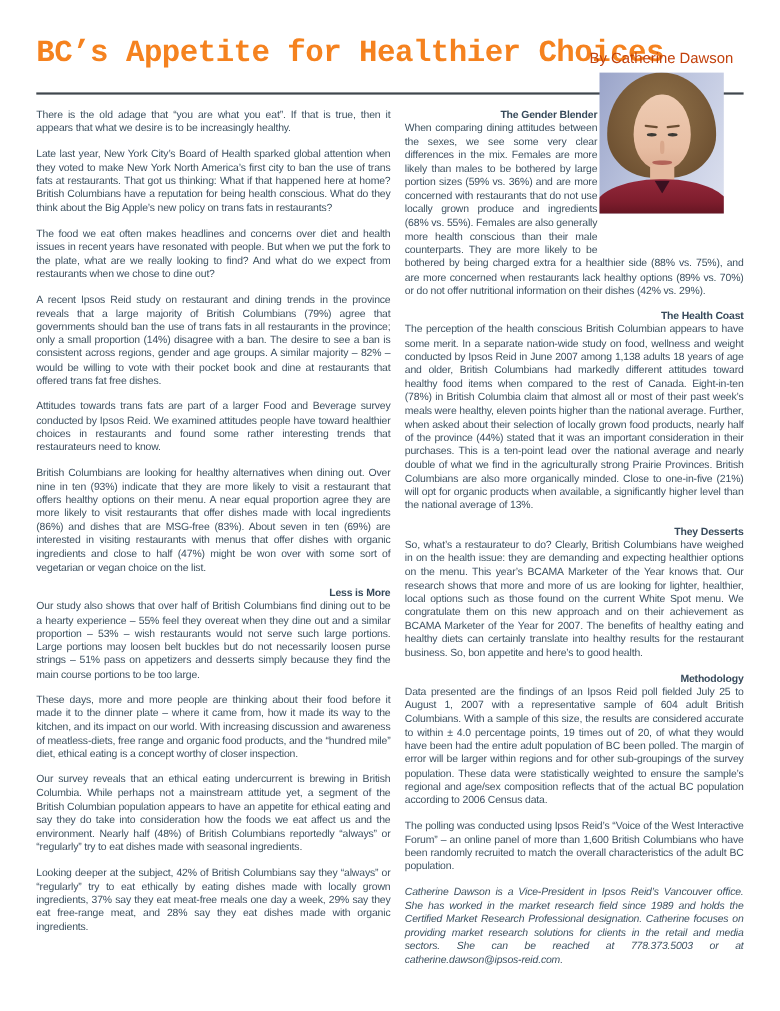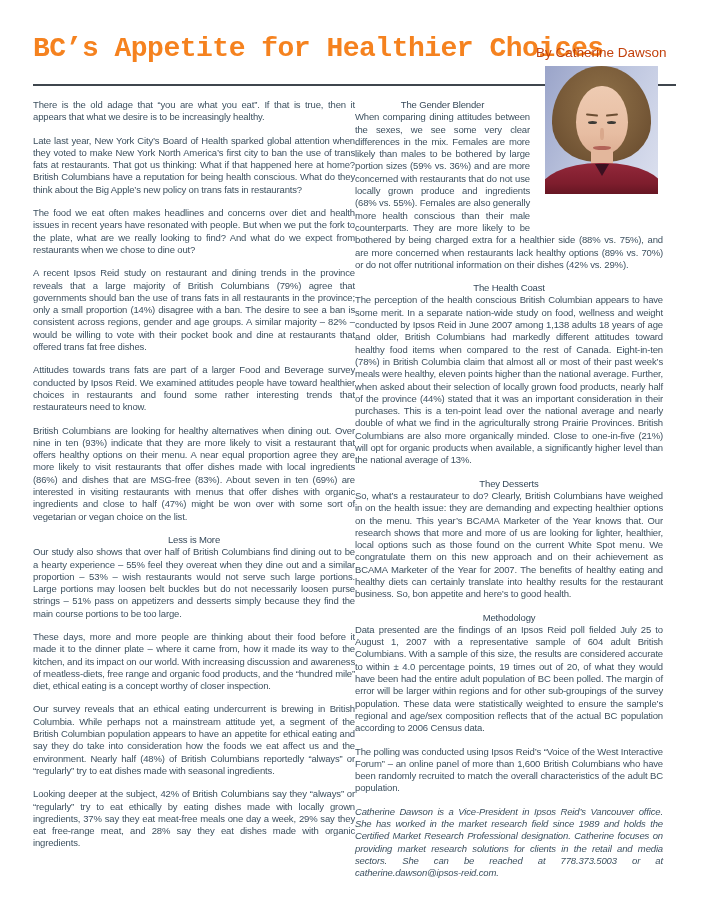--- a/index.html
+++ b/index.html
@@ -61,35 +61,35 @@
     border-radius:48% 48% 0 0 / 85% 85% 0 0;
   }
   .photo .collar{
     position:absolute;left:50px;top:98px;width:14px;height:12px;
     background:#3a1020;
     clip-path:polygon(0 0,100% 0,50% 100%);
   }
   
   .columns{
     position:absolute;left:33px;top:99px;
-    display:flex;gap:0;
+    display:flex;gap:13px;
     width:643px;
   }
   .col{
     font-size:9.5px;line-height:12.3px;
     letter-spacing:-0.15px;
     color:#3d5160;
     text-align:justify;
   }
   .col.left{width:322px;}
   .col.right{width:308px;}
   .col p{margin:0 0 11px 0;}
   .col h3{
     margin:0;font-size:9.5px;line-height:12.3px;
-    font-weight:normal;color:#36495a;text-align:center;
+    font-weight:bold;color:#36495a;text-align:right;
   }
   .photo-spacer{float:right;width:133px;height:128px;}
   .bio{font-style:italic;}
 </style>
 </head>
 <body>
 
 <div class="page">
 
   <h1 class="title">BC’s Appetite for Healthier Choices</h1>

